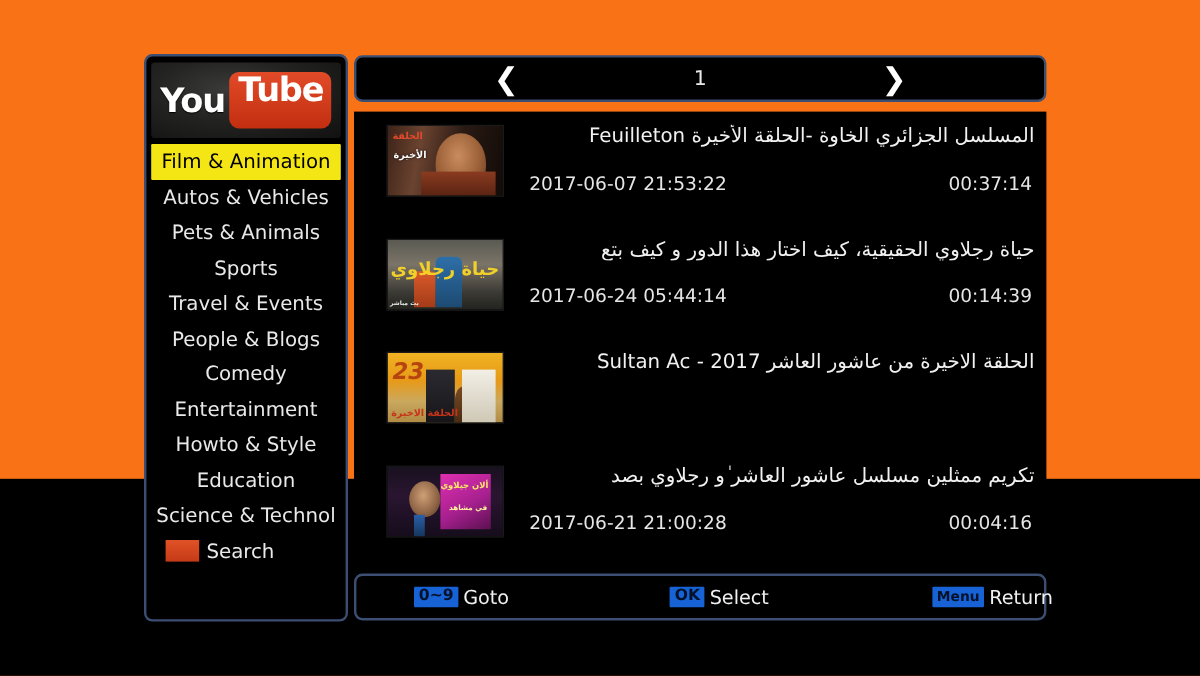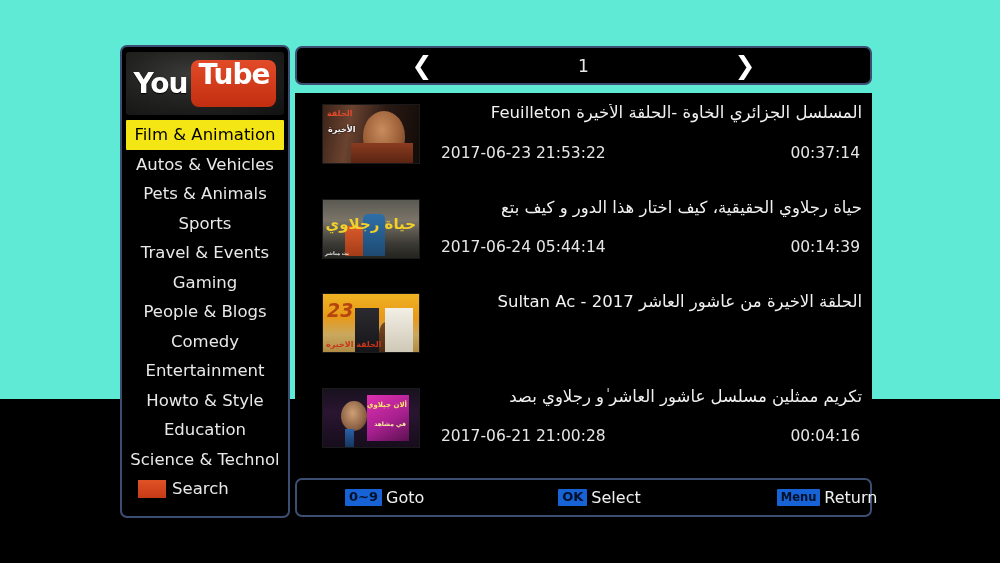--- a/index.html
+++ b/index.html
@@ -10,21 +10,21 @@
     height: 563px;
     background: #000000;
     overflow: hidden;
     font-family: "DejaVu Sans", "Liberation Sans", sans-serif;
   }
 
   #screen {
     position: relative;
     width: 1000px;
     height: 399px;
-    background: #5eead4;
+    background: #f97316;
   }
 
   
   #sidebar {
     position: absolute;
     left: 120px;
     top: 45px;
     width: 170px;
     height: 473px;
     border: 2px solid #3c4e72;
@@ -322,23 +322,20 @@
       <div class="cat-item">
         <span>Pets &amp; Animals</span>
       </div>
       <div class="cat-item">
         <span>Sports</span>
       </div>
       <div class="cat-item">
         <span>Travel &amp; Events</span>
       </div>
       <div class="cat-item">
-        <span>Gaming</span>
-      </div>
-      <div class="cat-item">
         <span>People &amp; Blogs</span>
       </div>
       <div class="cat-item">
         <span>Comedy</span>
       </div>
       <div class="cat-item">
         <span>Entertainment</span>
       </div>
       <div class="cat-item">
         <span>Howto &amp; Style</span>
@@ -369,21 +366,21 @@
         <div class="thumb-inner">
           <div class="face"></div>
           <div class="body"></div>
         </div>
         <div class="thumb-ovl ovl2">الحلقة</div>
         <div class="thumb-ovl ovl1">الأخيرة</div>
       </div>
       <div class="vid-text">
         <div class="vid-title">المسلسل الجزائري الخاوة  -الحلقة الأخيرة Feuilleton</div>
         <div class="vid-meta">
-          <span class="vid-date">2017-06-23 21:53:22</span>
+          <span class="vid-date">2017-06-07 21:53:22</span>
           <span class="vid-dur">00:37:14</span>
         </div>
       </div>
     </div>
 
     <div class="video-row">
       <div class="thumb t2">
         <div class="thumb-inner">
           <div class="p1"></div>
           <div class="p2"></div>

